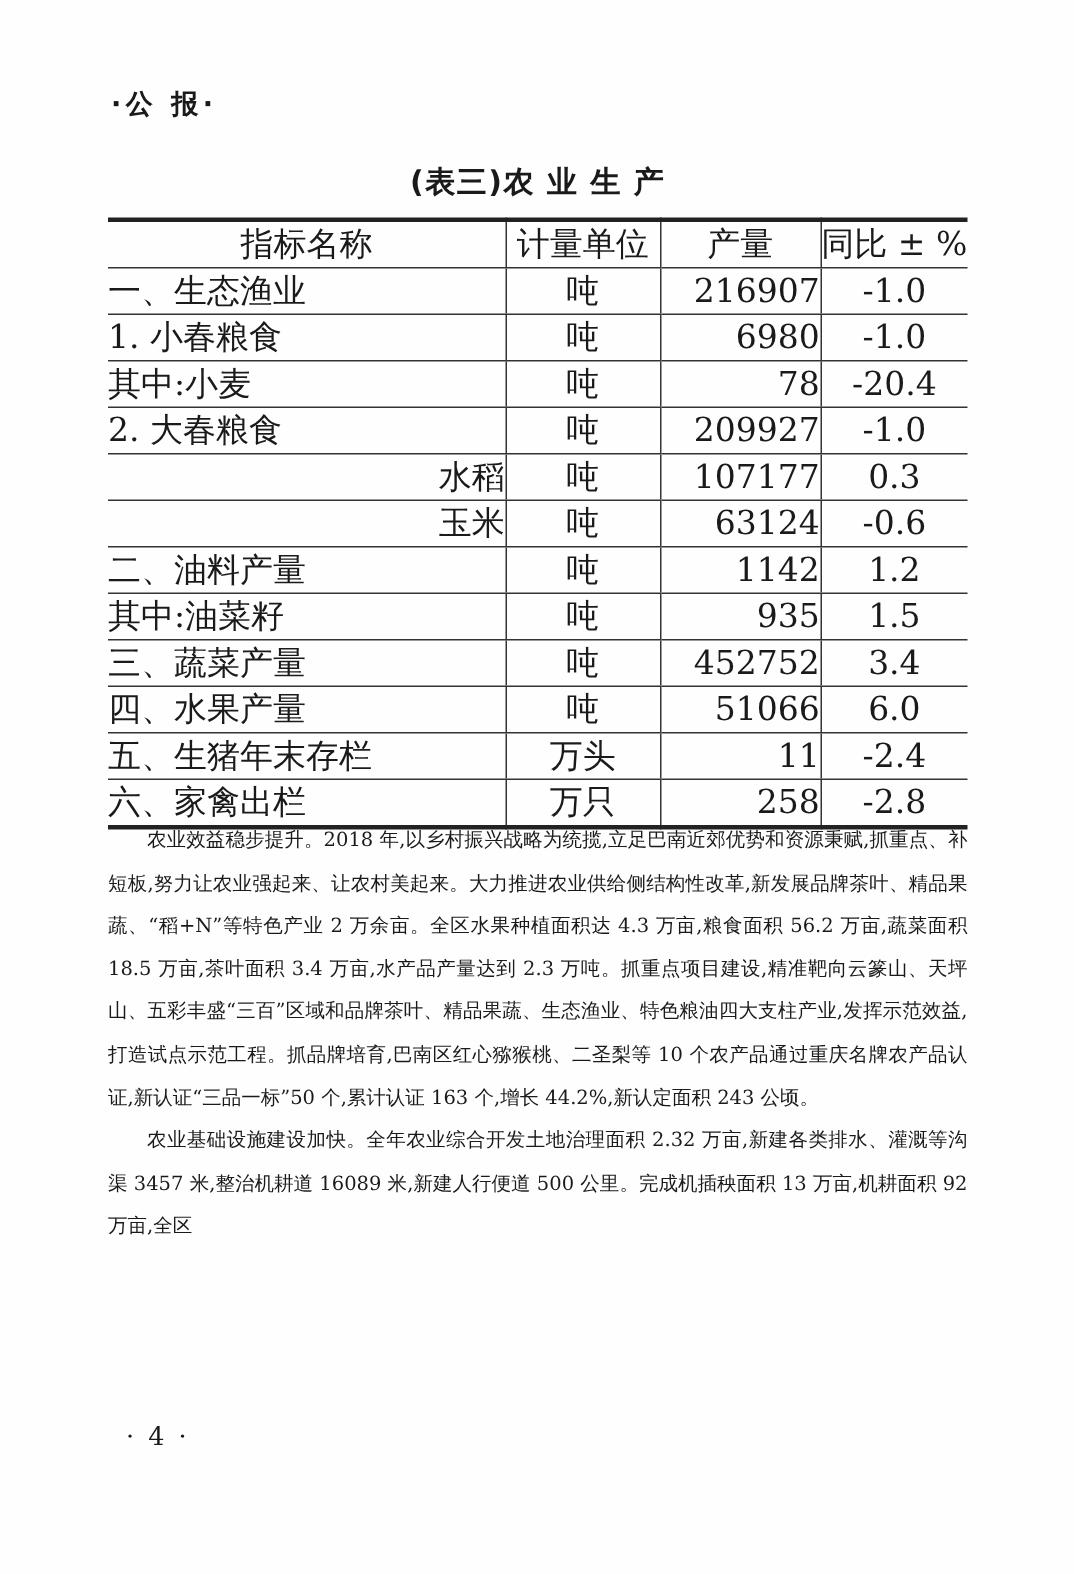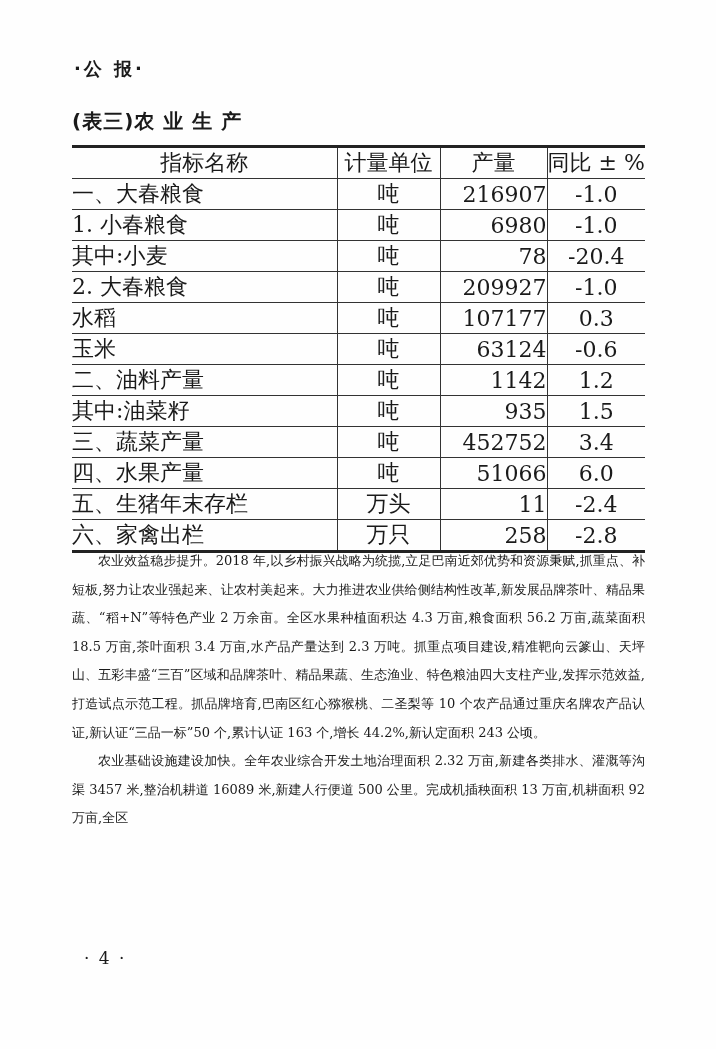--- a/index.html
+++ b/index.html
@@ -13,20 +13,21 @@
     overflow:hidden;
     box-sizing:border-box;
   }
   .masthead{
     position:absolute;left:74px;top:57px;
     font-family:"DejaVu Sans","Liberation Sans",sans-serif;
     font-weight:bold;font-size:18px;letter-spacing:3px;
   }
   .table-title{
     position:absolute;left:72px;top:108px;width:573px;
+    text-align:center;
     font-family:"DejaVu Sans","Liberation Sans",sans-serif;
     font-weight:bold;font-size:20px;letter-spacing:1px;
   }
   table.production{
     position:absolute;left:72px;top:145px;width:573px;
     border-collapse:collapse;table-layout:fixed;
     font-size:22px;
     border-top:3px solid #222;
     border-bottom:3px solid #222;
   }
@@ -39,21 +40,21 @@
     vertical-align:middle;
     overflow:hidden;white-space:nowrap;
   }
   table.production tr:last-child td{border-bottom:none;margin-top:19px;}
   table.production th:nth-child(n+2),
   table.production td:nth-child(n+2){border-left:1px solid #333;}
   table.production th{text-align:center;}
   td.cell-name{text-align:left;}
   td.ind0{padding-left:9px;}
   td.ind1{padding-left:31px;}
-  td.ind2{padding-left:45px;}
+  td.ind2{padding-left:45px;text-align:right;}
   td.ind3{padding-left:51px;}
   td.cell-unit{text-align:center;}
   td.cell-value{text-align:right;padding-right:16px;}
   td.cell-yoy{text-align:center;padding-right:10px;}
   .body-text{
     position:absolute;left:72px;top:547px;width:573px;
     font-size:13px;line-height:28.6px;
     text-align:justify;
   }
   .body-text p{margin:0;text-indent:2em;}
@@ -81,21 +82,21 @@
     <thead>
       <tr>
           <th>指标名称</th>
           <th>计量单位</th>
           <th>产量</th>
           <th>同比 ± %</th>
         </tr>
     </thead>
     <tbody>
         <tr>
-          <td class="cell-name ind0">一、大春粮食</td>
+          <td class="cell-name ind0">一、生态渔业</td>
           <td class="cell-unit">吨</td>
           <td class="cell-value">216907</td>
           <td class="cell-yoy">-1.0</td>
         </tr>
         <tr>
           <td class="cell-name ind1">1. 小春粮食</td>
           <td class="cell-unit">吨</td>
           <td class="cell-value">6980</td>
           <td class="cell-yoy">-1.0</td>
         </tr>

